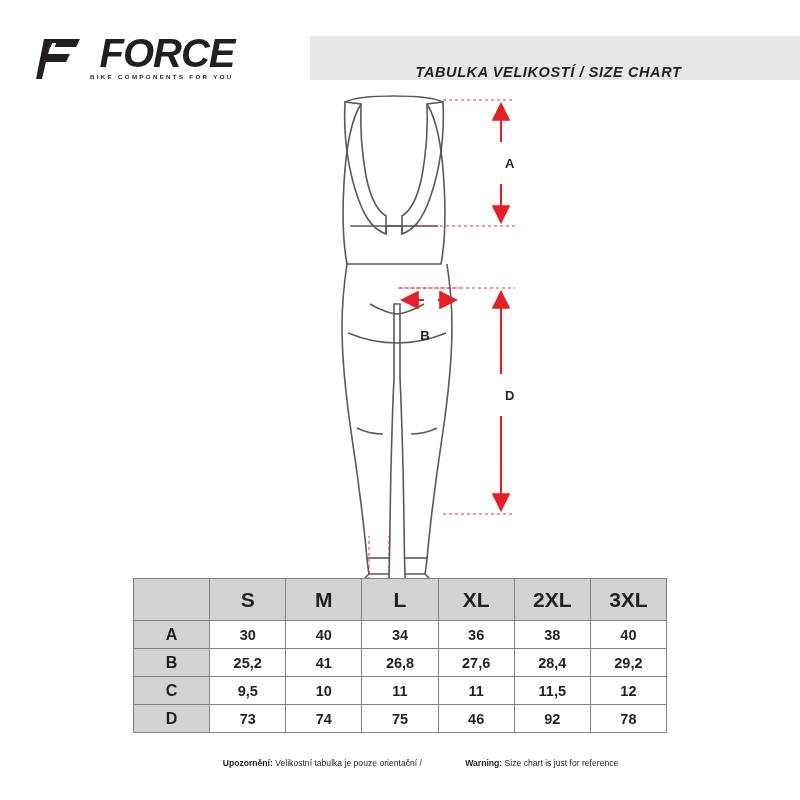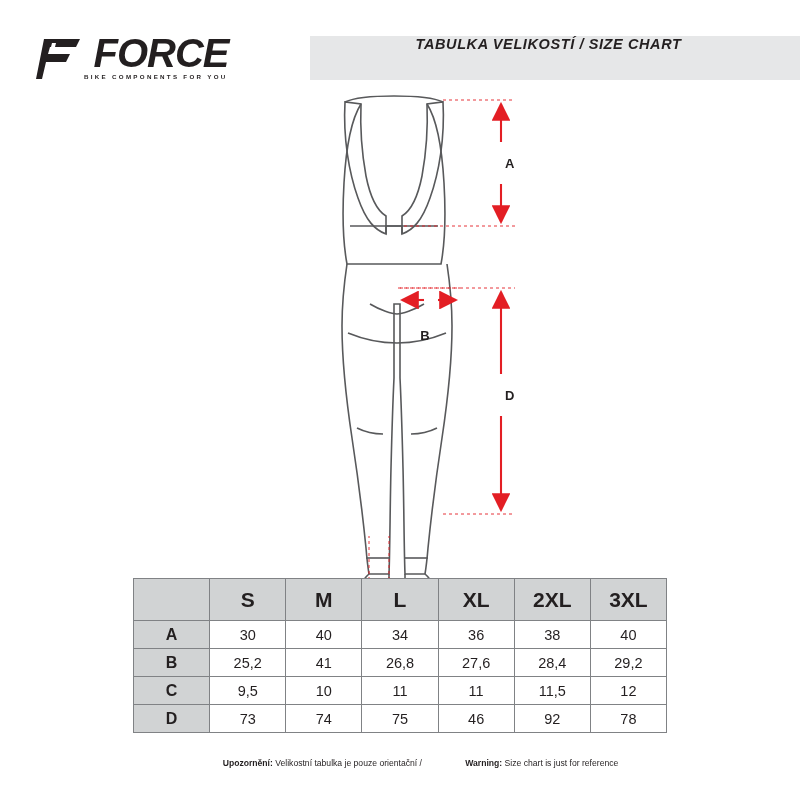--- a/index.html
+++ b/index.html
@@ -31,38 +31,38 @@
     background: #ffffff;
     display: flex;
     align-items: center;
     padding-left: 36px;
     box-sizing: border-box;
   }
   .header-title-cell {
     flex: 1;
     background: #e6e7e8;
     display: flex;
-    align-items: flex-start;
+    align-items: flex-end;
     justify-content: center;
     padding-right: 13px;
     box-sizing: border-box;
   }
   .header-title {
     font-size: 14.5px;
     font-weight: bold;
     font-style: italic;
     letter-spacing: 0.6px;
     color: #231f20;
     white-space: nowrap;
   }
 
   .logo-wrap {
     display: flex;
     align-items: flex-end;
-    gap: 2px;
+    gap: 8px;
   }
   .logo-text-block {
     display: flex;
     flex-direction: column;
     align-items: flex-end;
     line-height: 1;
   }
   .logo-word {
     font-size: 40px;
     font-weight: bold;
@@ -99,21 +99,21 @@
   table.size-chart {
     border-collapse: collapse;
     width: 534px;
     table-layout: fixed;
   }
   table.size-chart td, table.size-chart th {
     border: 1px solid #808285;
     text-align: center;
     font-size: 15px;
     color: #231f20;
-    font-weight: normal;
+    font-weight: bold;
     height: 24px;
   }
   table.size-chart thead th {
     background: #d1d3d4;
     font-size: 21px;
     font-weight: bold;
     height: 39px;
   }
   table.size-chart thead th.corner {
     background: #d1d3d4;

